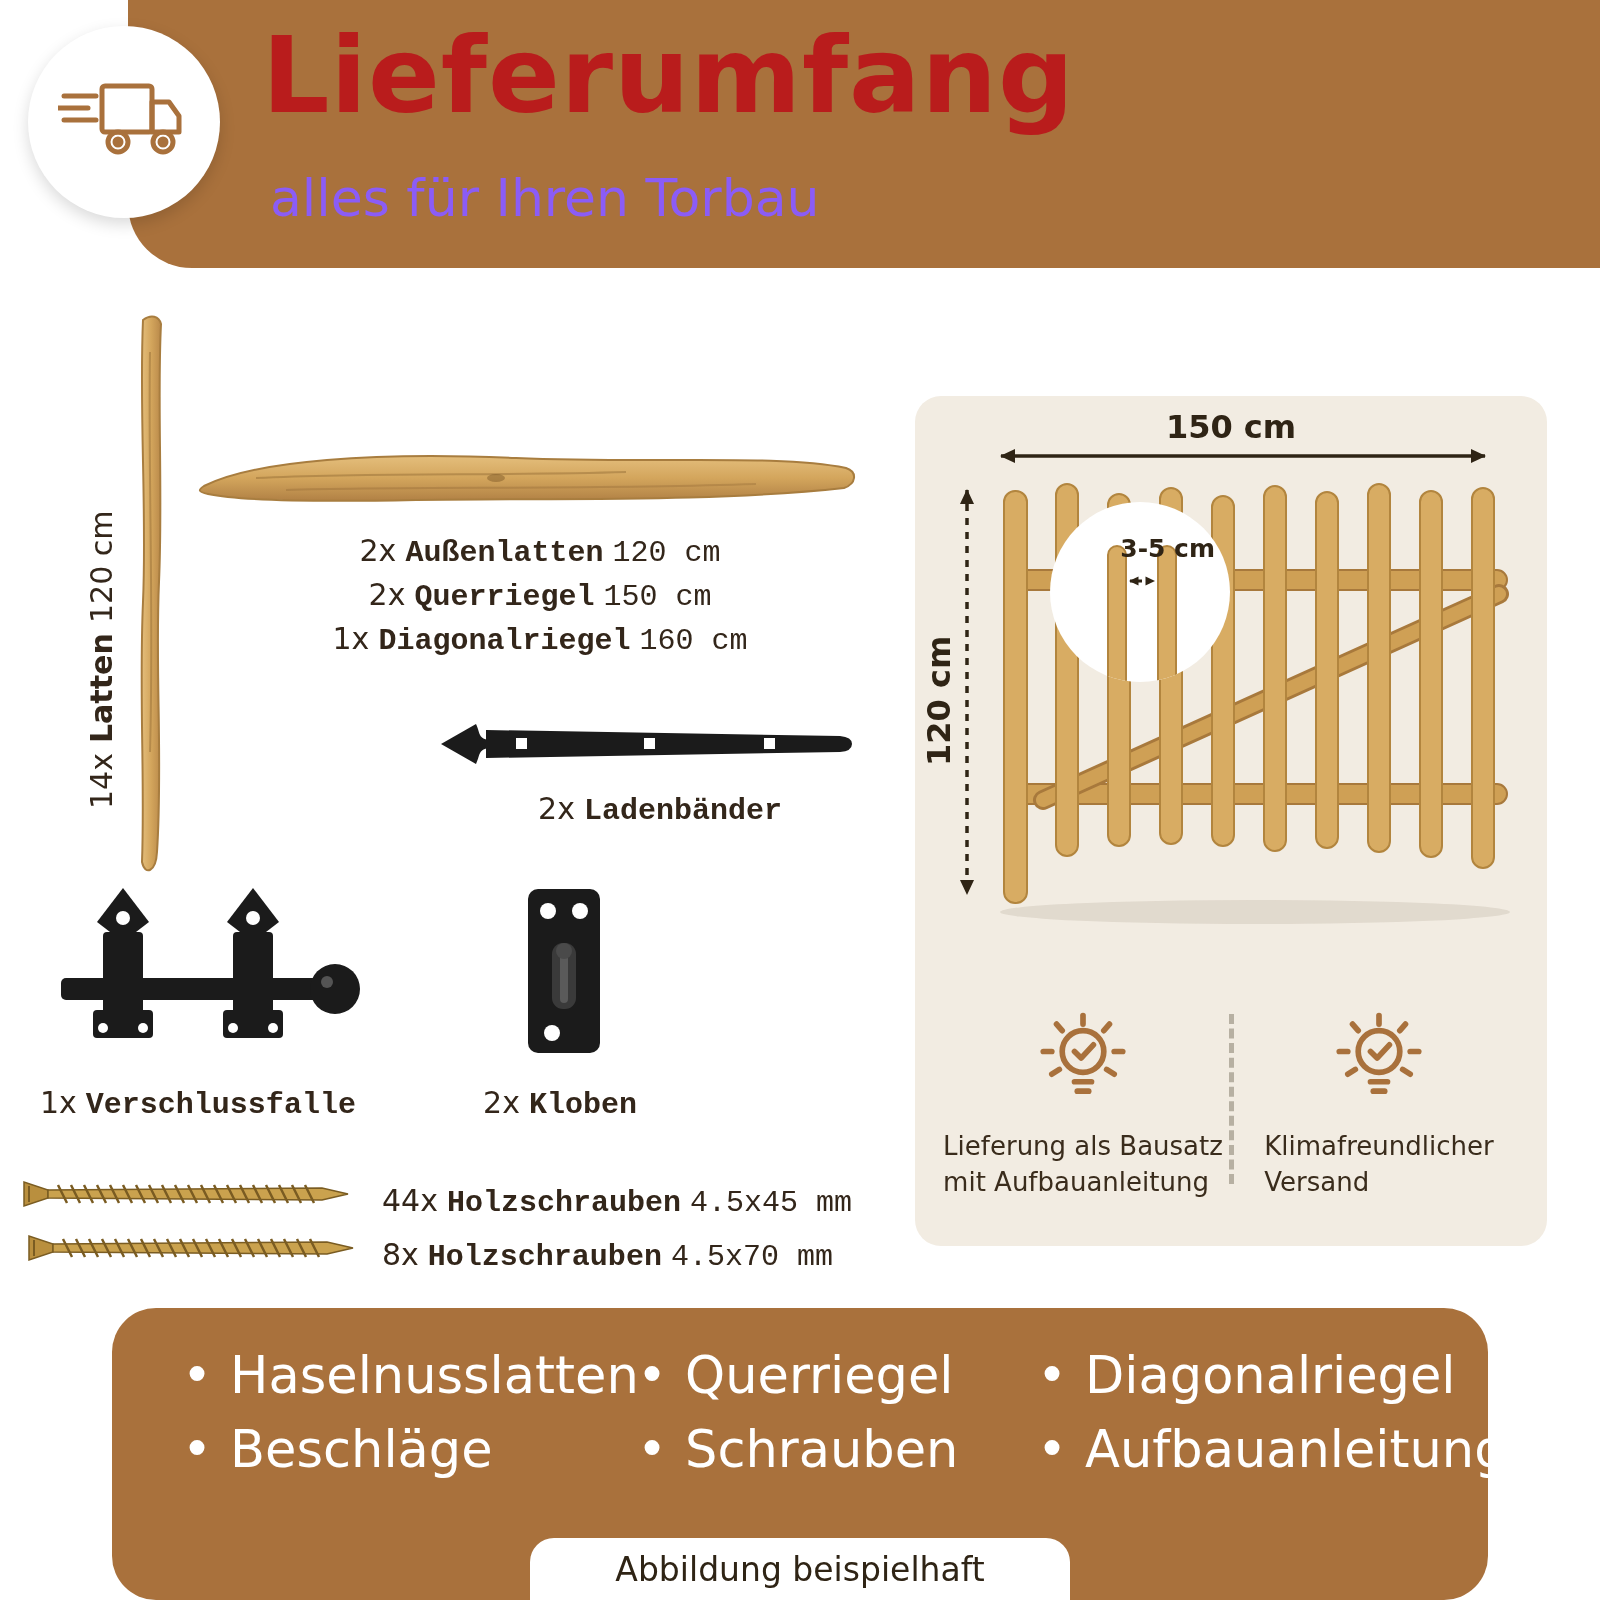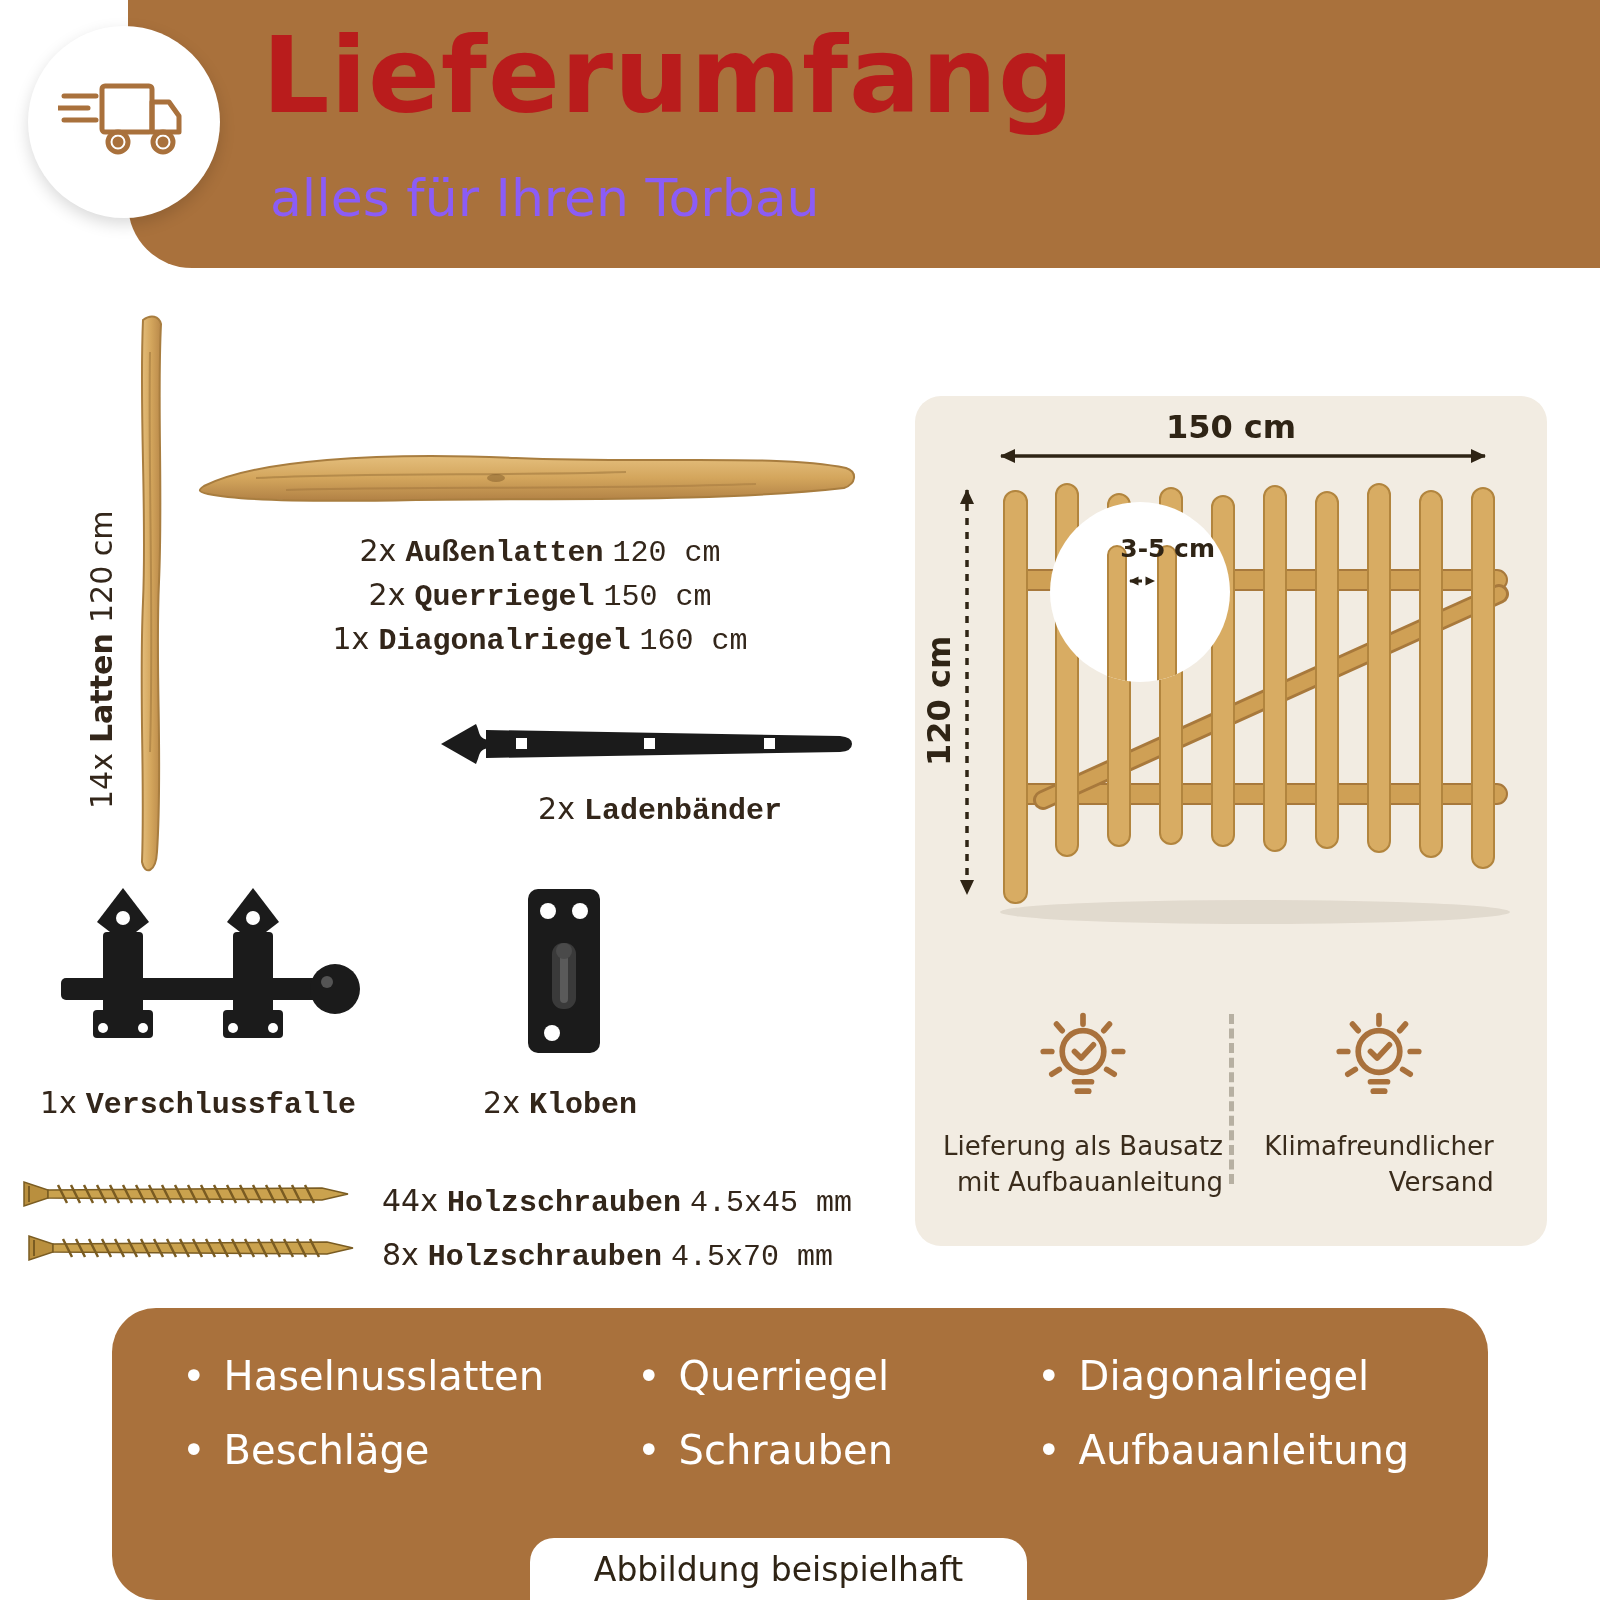--- a/index.html
+++ b/index.html
@@ -36,32 +36,32 @@
          background:var(--beige,#f2ece2);border-radius:26px;}
   .dim-w{position:absolute;left:166px;top:12px;width:300px;text-align:center;
          font-weight:800;font-size:32px;color:#2f2415;}
   .dim-h{position:absolute;left:2px;top:210px;height:190px;width:44px;writing-mode:vertical-rl;
          transform:rotate(180deg);font-weight:800;font-size:32px;color:#2f2415;
          display:flex;align-items:center;justify-content:center;}
   .dim-gap{position:absolute;left:150px;top:138px;width:150px;text-align:right;
          font-weight:800;font-size:25px;color:#2f2415;}
   .features{position:absolute;left:20px;top:612px;width:592px;display:flex;}
   .feature{flex:1;display:flex;flex-direction:column;align-items:center;}
-  .feature-text{margin-top:16px;font-size:26px;line-height:36px;text-align:right;color:#3a2c1c;}
+  .feature-text{margin-top:16px;font-size:26px;line-height:36px;text-align:left;color:#3a2c1c;}
   .feat-divider{position:absolute;left:314px;top:618px;height:170px;width:0;
          border-left:5px dashed #b7b0a2;}
 
   
   .footer{position:absolute;left:112px;top:1308px;width:1376px;height:292px;
           background:var(--brown,#a9713c);border-radius:44px;}
   .footer-grid{position:absolute;left:70px;top:40px;width:1250px;display:grid;
           grid-template-columns:455px 400px 1fr;row-gap:18px;}
-  .footer-item{color:#fff;font-size:40px;line-height:56px;white-space:nowrap;}
+  .footer-item{color:#fff;font-size:51px;line-height:56px;white-space:nowrap;}
   .footer-item::before{content:"•";margin-right:18px;}
-  .note{position:absolute;left:530px;top:1538px;width:497px;height:62px;background:#fff;
+  .note{position:absolute;left:530px;top:1538px;width:540px;height:62px;background:#fff;
         border-radius:24px 24px 0 0;display:flex;align-items:center;justify-content:center;
         font-size:33px;color:#2f2415;z-index:4;}
 </style>
 </head>
 <body>
 
 <div id="canvas">
 
   <div class="header"></div>
   <div class="truck-badge">

